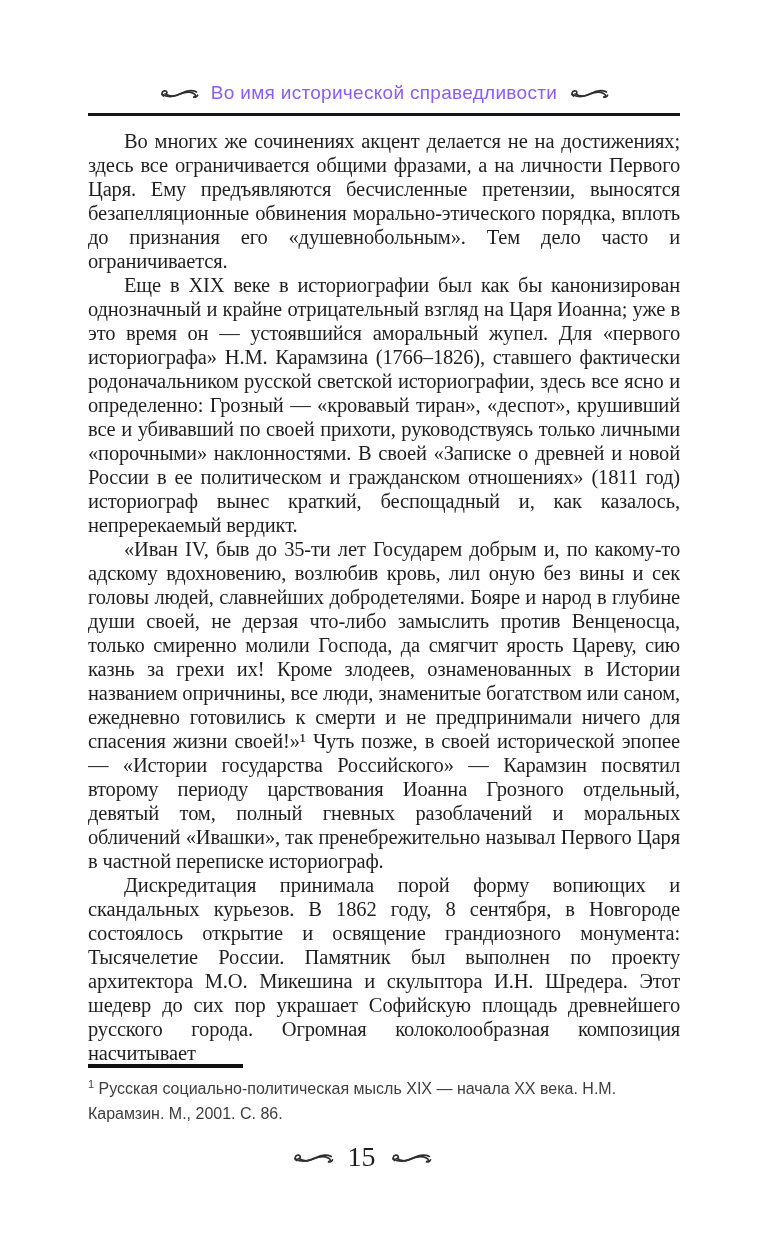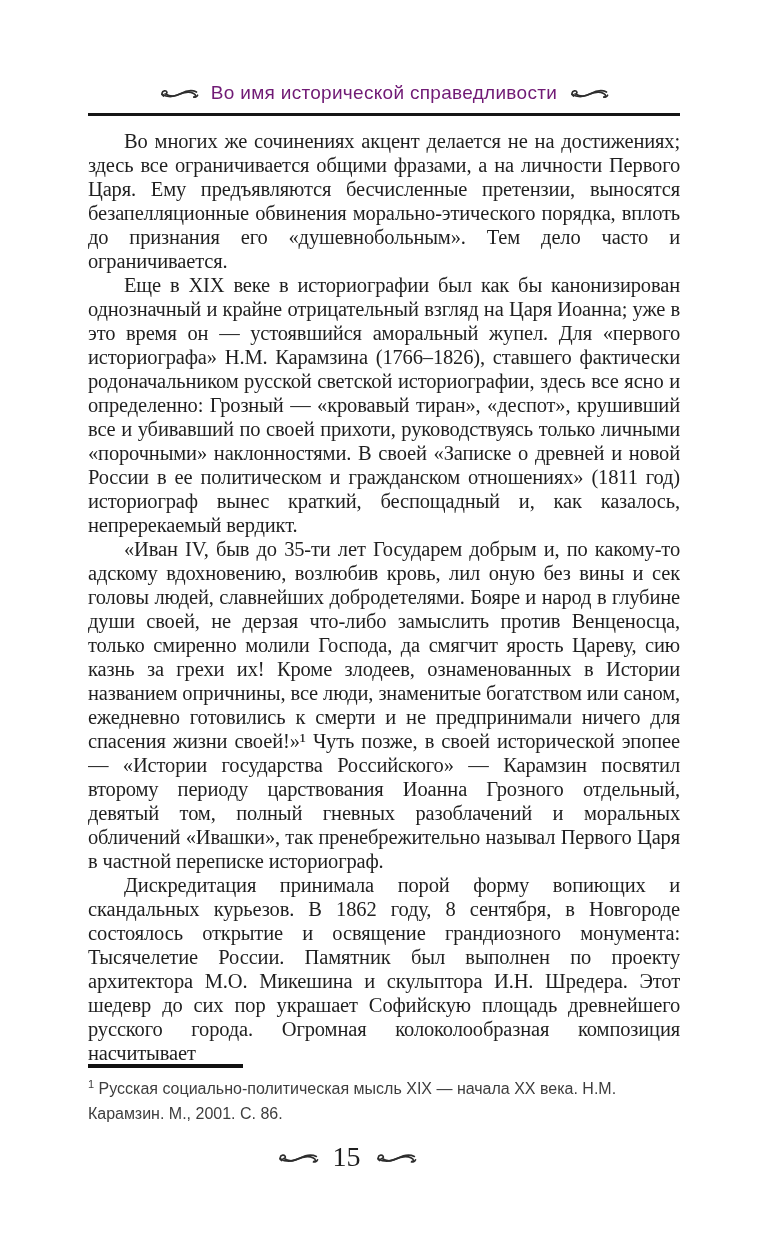--- a/index.html
+++ b/index.html
@@ -18,21 +18,21 @@
   }
   
   .running-head {
     display: flex;
     align-items: center;
     justify-content: center;
     gap: 12px;
     font-family: "Liberation Sans", sans-serif;
     font-size: 19px;
     letter-spacing: 0.3px;
-    color: #701a75;
+    color: #8b5cf6;
     white-space: nowrap;
   }
   .orn {
     display: inline-flex;
     align-items: center;
     color: #2e2e2e;
   }
   .head-rule {
     height: 3px;
     background: #161616;
@@ -74,21 +74,21 @@
     color: #3d3d3d;
     text-align: left;
   }
   .footnote-text sup {
     font-size: 11px;
     line-height: 0;
   }
   
   .folio {
     position: absolute;
-    left: 0;
+    left: 15px;
     top: 1141px;
     width: 693px;
     display: flex;
     align-items: center;
     justify-content: center;
     gap: 14px;
   }
   .folio .page-num {
     font-family: "Liberation Serif", "DejaVu Serif", serif;
     font-size: 28px;

